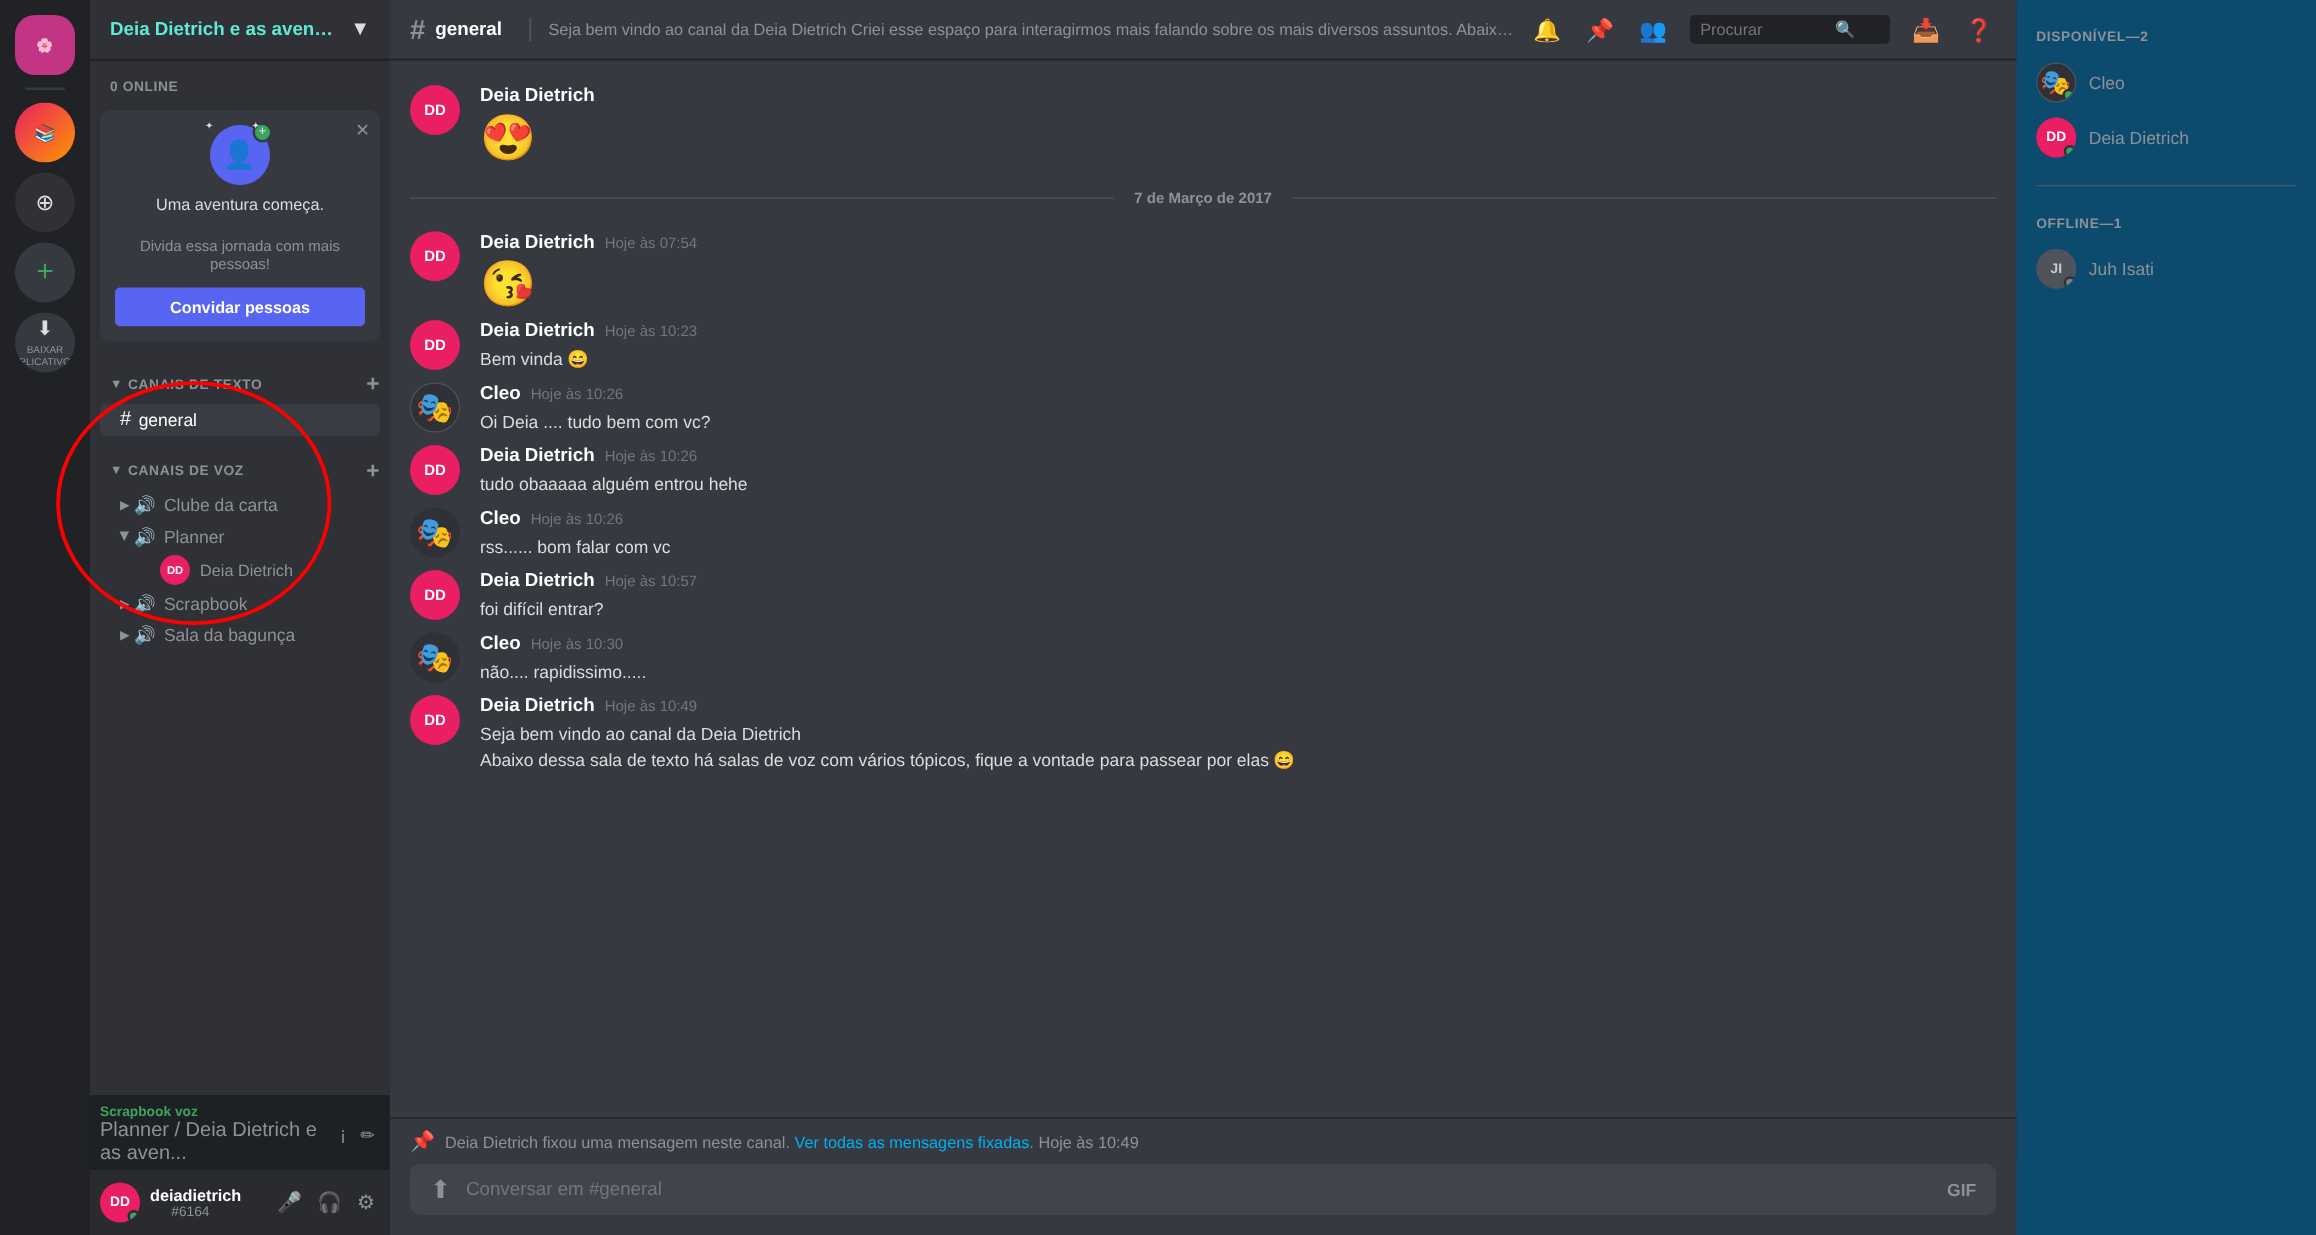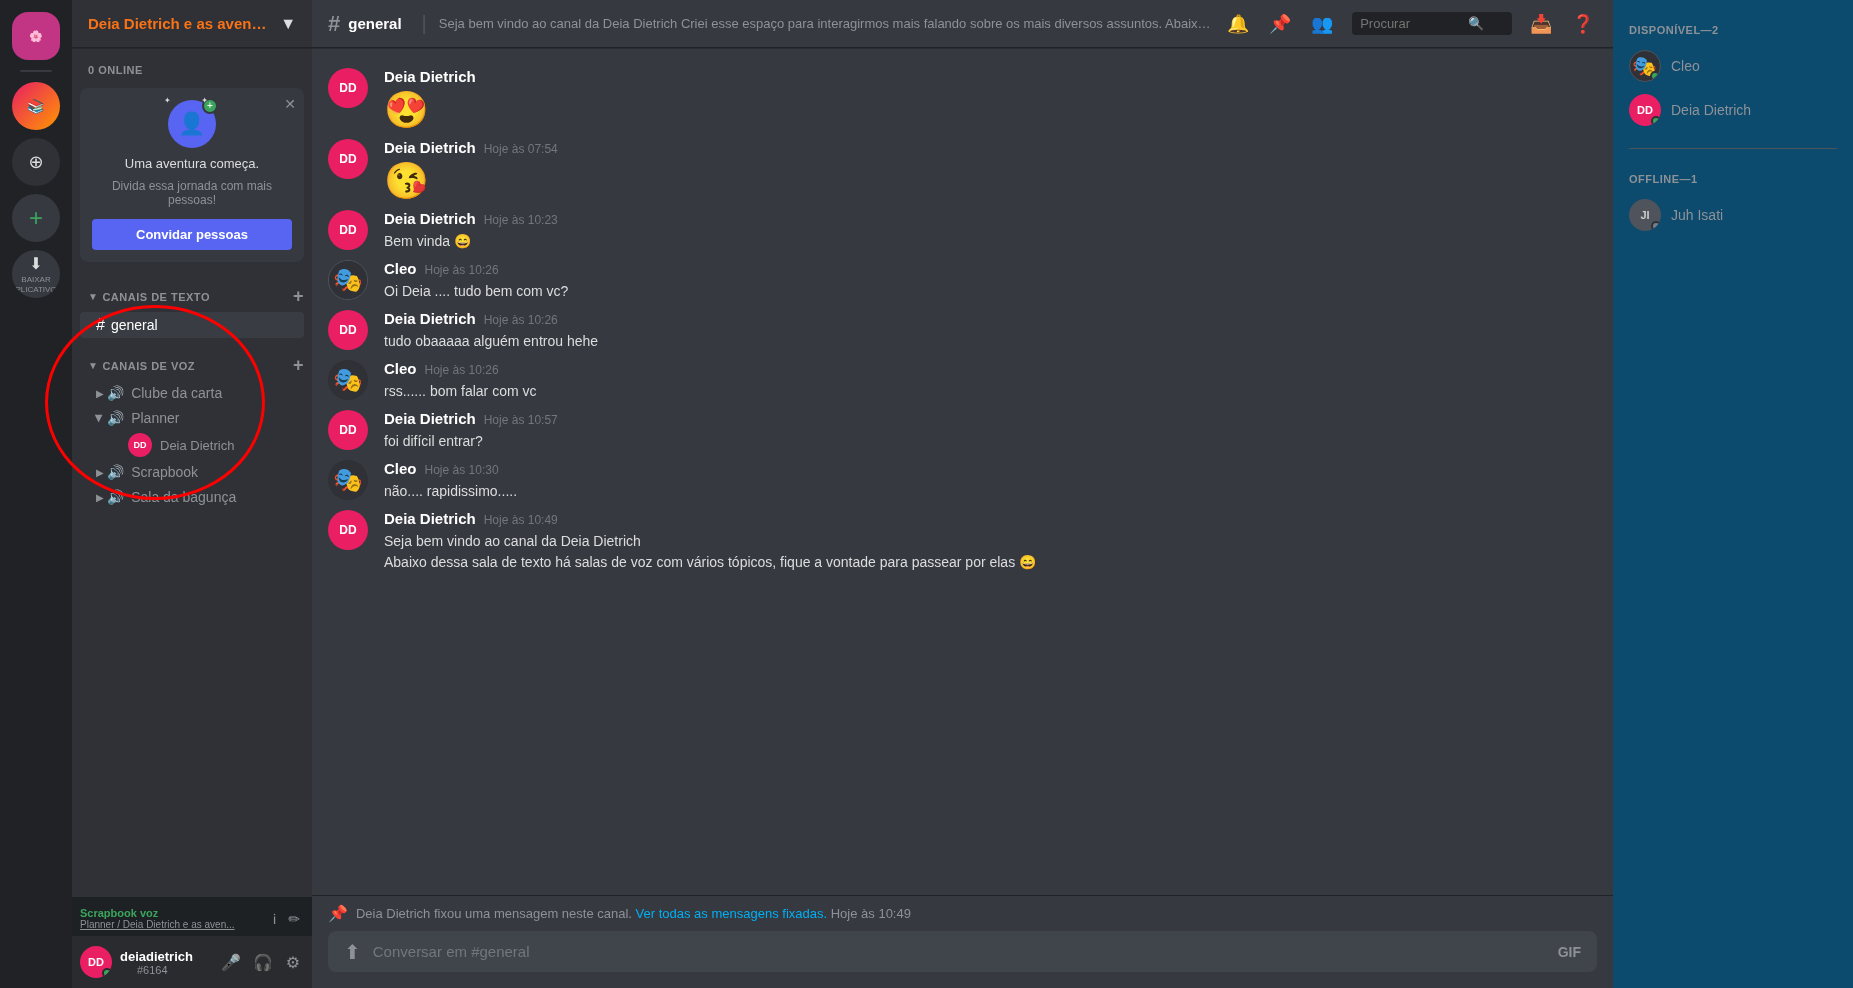--- a/index.html
+++ b/index.html
@@ -52,21 +52,21 @@
       display: flex;
       align-items: center;
       justify-content: space-between;
       border-bottom: 1px solid #202225;
       cursor: pointer;
       box-shadow: 0 1px 0 rgba(0,0,0,0.2);
     }
     .server-header-name {
       font-weight: 600;
       font-size: 15px;
-      color: #f97316;
+      color: #5eead4;
       white-space: nowrap;
       overflow: hidden;
       text-overflow: ellipsis;
       max-width: 180px;
     }
     .server-header-chevron { color: #dcddde; font-size: 16px; }
 
     .online-count {
       padding: 16px 16px 4px;
       font-size: 11px;
@@ -101,21 +101,21 @@
       display: flex;
       align-items: center;
       justify-content: center;
       font-size: 20px;
       position: relative;
     }
     .invite-card-text {
       font-size: 13px;
       color: #dcddde;
       text-align: center;
-      margin-bottom: 8px;
+      margin-bottom: 19px;
       font-weight: 500;
     }
     .invite-card-subtext {
       font-size: 12px;
       color: #8e9297;
       text-align: center;
       margin-bottom: 12px;
     }
     .invite-button {
       display: block;
@@ -246,21 +246,21 @@
     .voice-connect-bar {
       background: #1e2124;
       padding: 8px 8px 4px;
       font-size: 11px;
       color: #3ba55d;
       display: flex;
       flex-direction: column;
       gap: 2px;
     }
     .voice-connect-title { font-weight: 600; }
-    .voice-connect-subtitle { color: #8e9297; font-size: 10px; text-decoration: underline; }
+    .voice-connect-subtitle { color: #8e9297; font-size: 16px; }
 
     
     .main-content {
       flex: 1;
       display: flex;
       flex-direction: column;
       background: #36393f;
       min-width: 0;
     }
 
@@ -607,20 +607,25 @@
     <div class="message-group">
       <div class="message-avatar" style="background:#e91e63;font-size:12px;color:#fff;font-weight:700;">DD</div>
       <div class="message-content">
         <div class="message-header">
           <span class="message-author">Deia Dietrich</span>
         </div>
         <span class="message-emoji">😍</span>
       </div>
     </div>
 
+    <div class="date-divider">
+      <div class="date-divider-line"></div>
+      <span class="date-divider-text">7 de Março de 2017</span>
+      <div class="date-divider-line"></div>
+    </div>
 
     <div class="message-group">
       <div class="message-avatar" style="background:#e91e63;font-size:12px;color:#fff;font-weight:700;">DD</div>
       <div class="message-content">
         <div class="message-header">
           <span class="message-author">Deia Dietrich</span>
           <span class="message-timestamp">Hoje às 07:54</span>
         </div>
         <span class="message-emoji">😘</span>
       </div>

